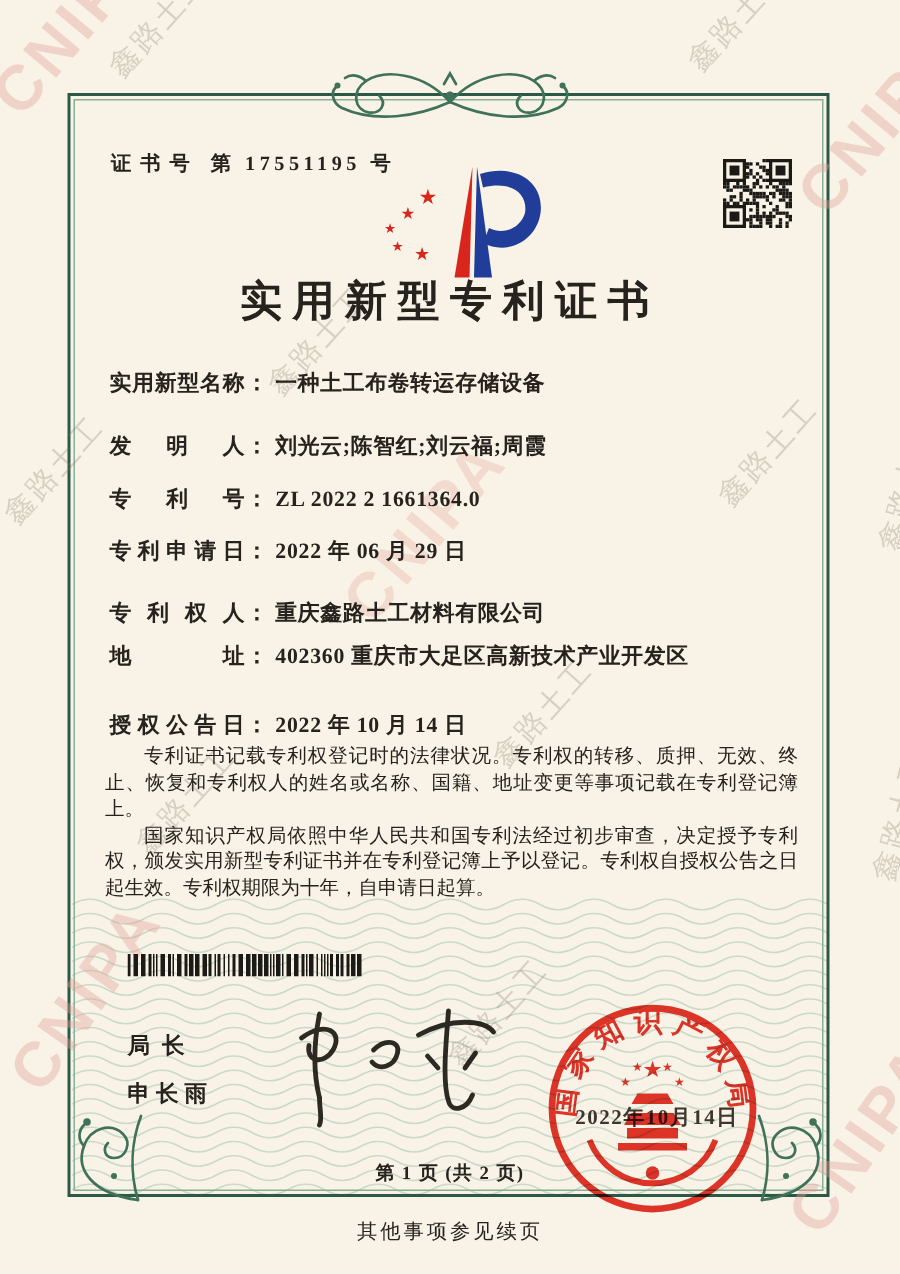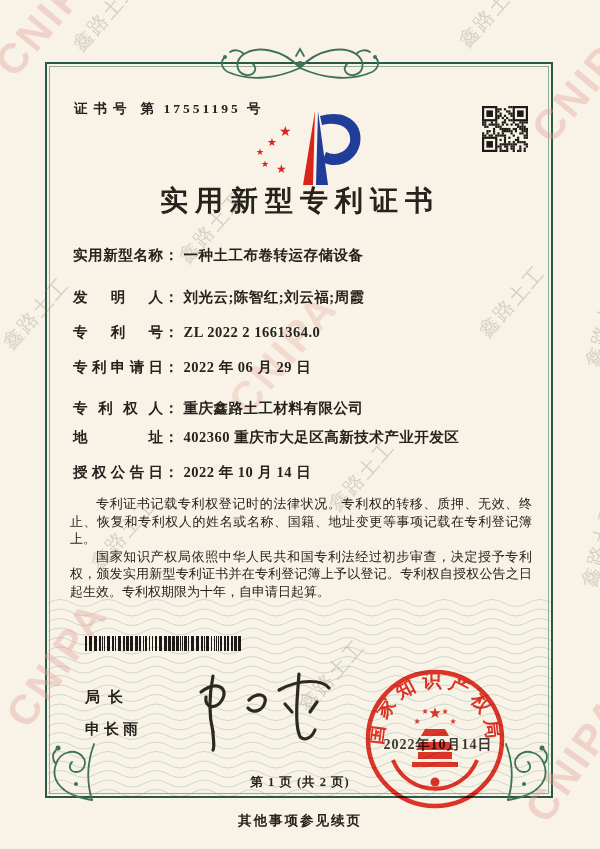--- a/index.html
+++ b/index.html
@@ -49,21 +49,21 @@
   .barcode{left:85px;top:636px;z-index:2;}
   .director-label{left:85px;top:688px;font-size:15px;letter-spacing:8px;font-weight:600;z-index:2;}
   .director-name{left:85px;top:720px;font-size:15px;letter-spacing:4px;font-weight:600;z-index:2;}
   .signature{left:183px;top:666px;z-index:3;}
   .seal{left:360px;top:664px;z-index:4;mix-blend-mode:multiply;opacity:0.93;}
   .seal-date{left:343px;top:736px;width:190px;text-align:center;font-size:14px;
              letter-spacing:1px;font-weight:600;color:#3c362e;z-index:3;}
   .page-indicator{left:0;top:774px;width:600px;text-align:center;font-size:12.5px;
                   letter-spacing:1px;font-weight:600;z-index:2;}
   .cont-note{left:0;top:812px;width:600px;text-align:center;font-size:13.5px;
-             letter-spacing:2px;font-weight:700;z-index:2;}
+             letter-spacing:2px;font-weight:400;z-index:2;}
   .waves{left:48px;top:596px;z-index:0;}
   .ornament{z-index:2;}
 </style>
 </head>
 <body>
 
 <span class="wm wm-g" style="left:62px;top:2px;transform:rotate(-48deg);">鑫路土工</span>
 <span class="wm wm-g" style="left:448px;top:-2px;transform:rotate(-48deg);">鑫路土工</span>
 <span class="wm wm-p" style="left:-22px;top:-8px;transform:rotate(-50deg);">CNIPA</span>
 <span class="wm wm-p" style="left:515px;top:58px;transform:rotate(-50deg);">CNIPA</span>
@@ -333,21 +333,21 @@
 </div>
 <div class="frow" style="top:358px;">
   <span class="flabel">专利申请日</span><span class="fcolon">：</span><span class="fvalue">2022 年 06 月 29 日</span>
 </div>
 <div class="frow" style="top:399px;">
   <span class="flabel">专利权人</span><span class="fcolon">：</span><span class="fvalue">重庆鑫路土工材料有限公司</span>
 </div>
 <div class="frow" style="top:428px;">
   <span class="flabel">地址</span><span class="fcolon">：</span><span class="fvalue">402360 重庆市大足区高新技术产业开发区</span>
 </div>
-<div class="frow" style="top:463px;">
+<div class="frow" style="top:474px;">
   <span class="flabel">授权公告日</span><span class="fcolon">：</span><span class="fvalue">2022 年 10 月 14 日</span>
 </div>
 
 <div class="abs bodytext">
   <p>专利证书记载专利权登记时的法律状况。专利权的转移、质押、无效、终止、恢复和专利权人的姓名或名称、国籍、地址变更等事项记载在专利登记簿上。</p>
   <p>国家知识产权局依照中华人民共和国专利法经过初步审查，决定授予专利权，颁发实用新型专利证书并在专利登记簿上予以登记。专利权自授权公告之日起生效。专利权期限为十年，自申请日起算。</p>
 </div>
 
 <svg class="abs barcode" id="barcode-svg" width="160" height="15">
     <rect x="0" y="0" width="2" height="15" fill="#1c1a17"></rect>

